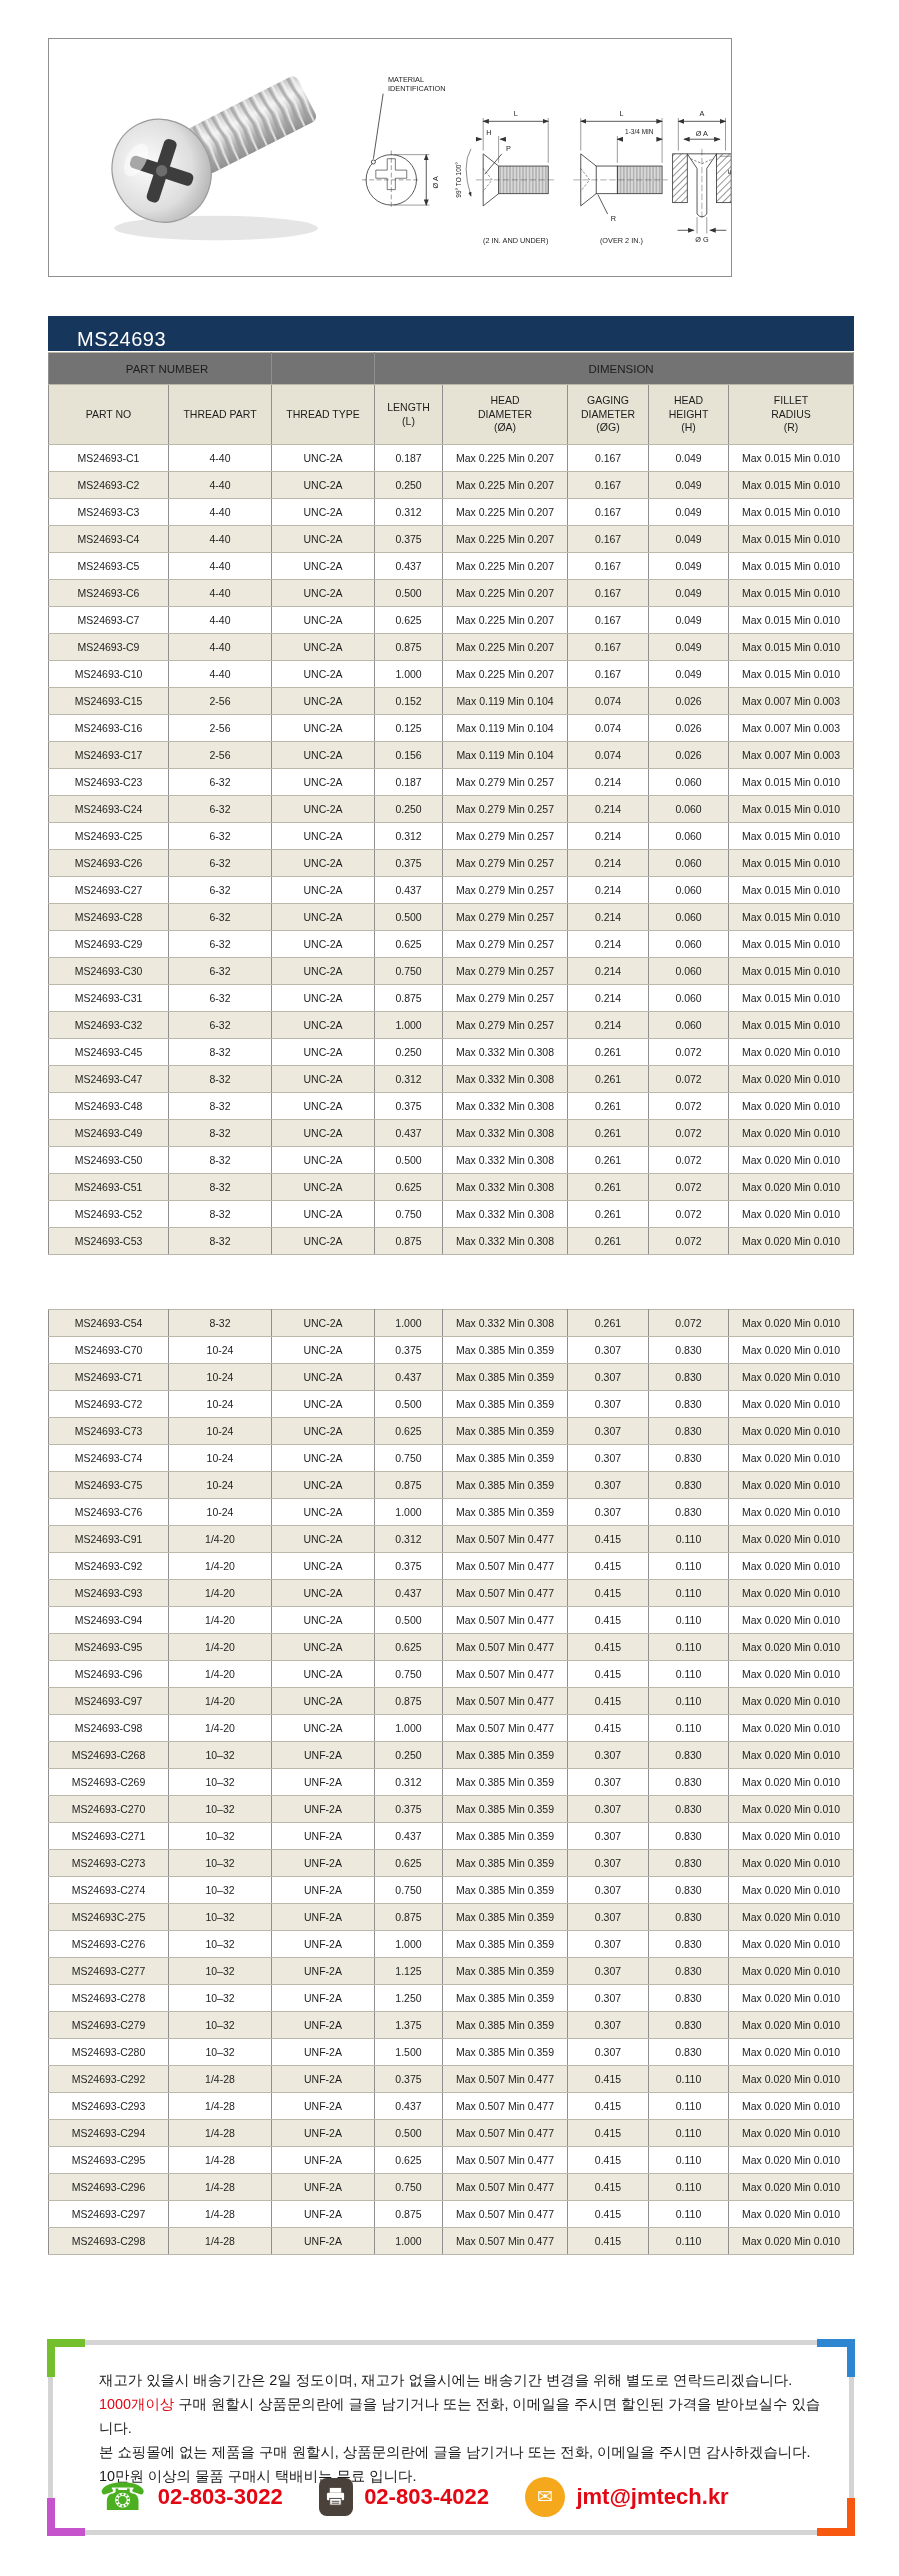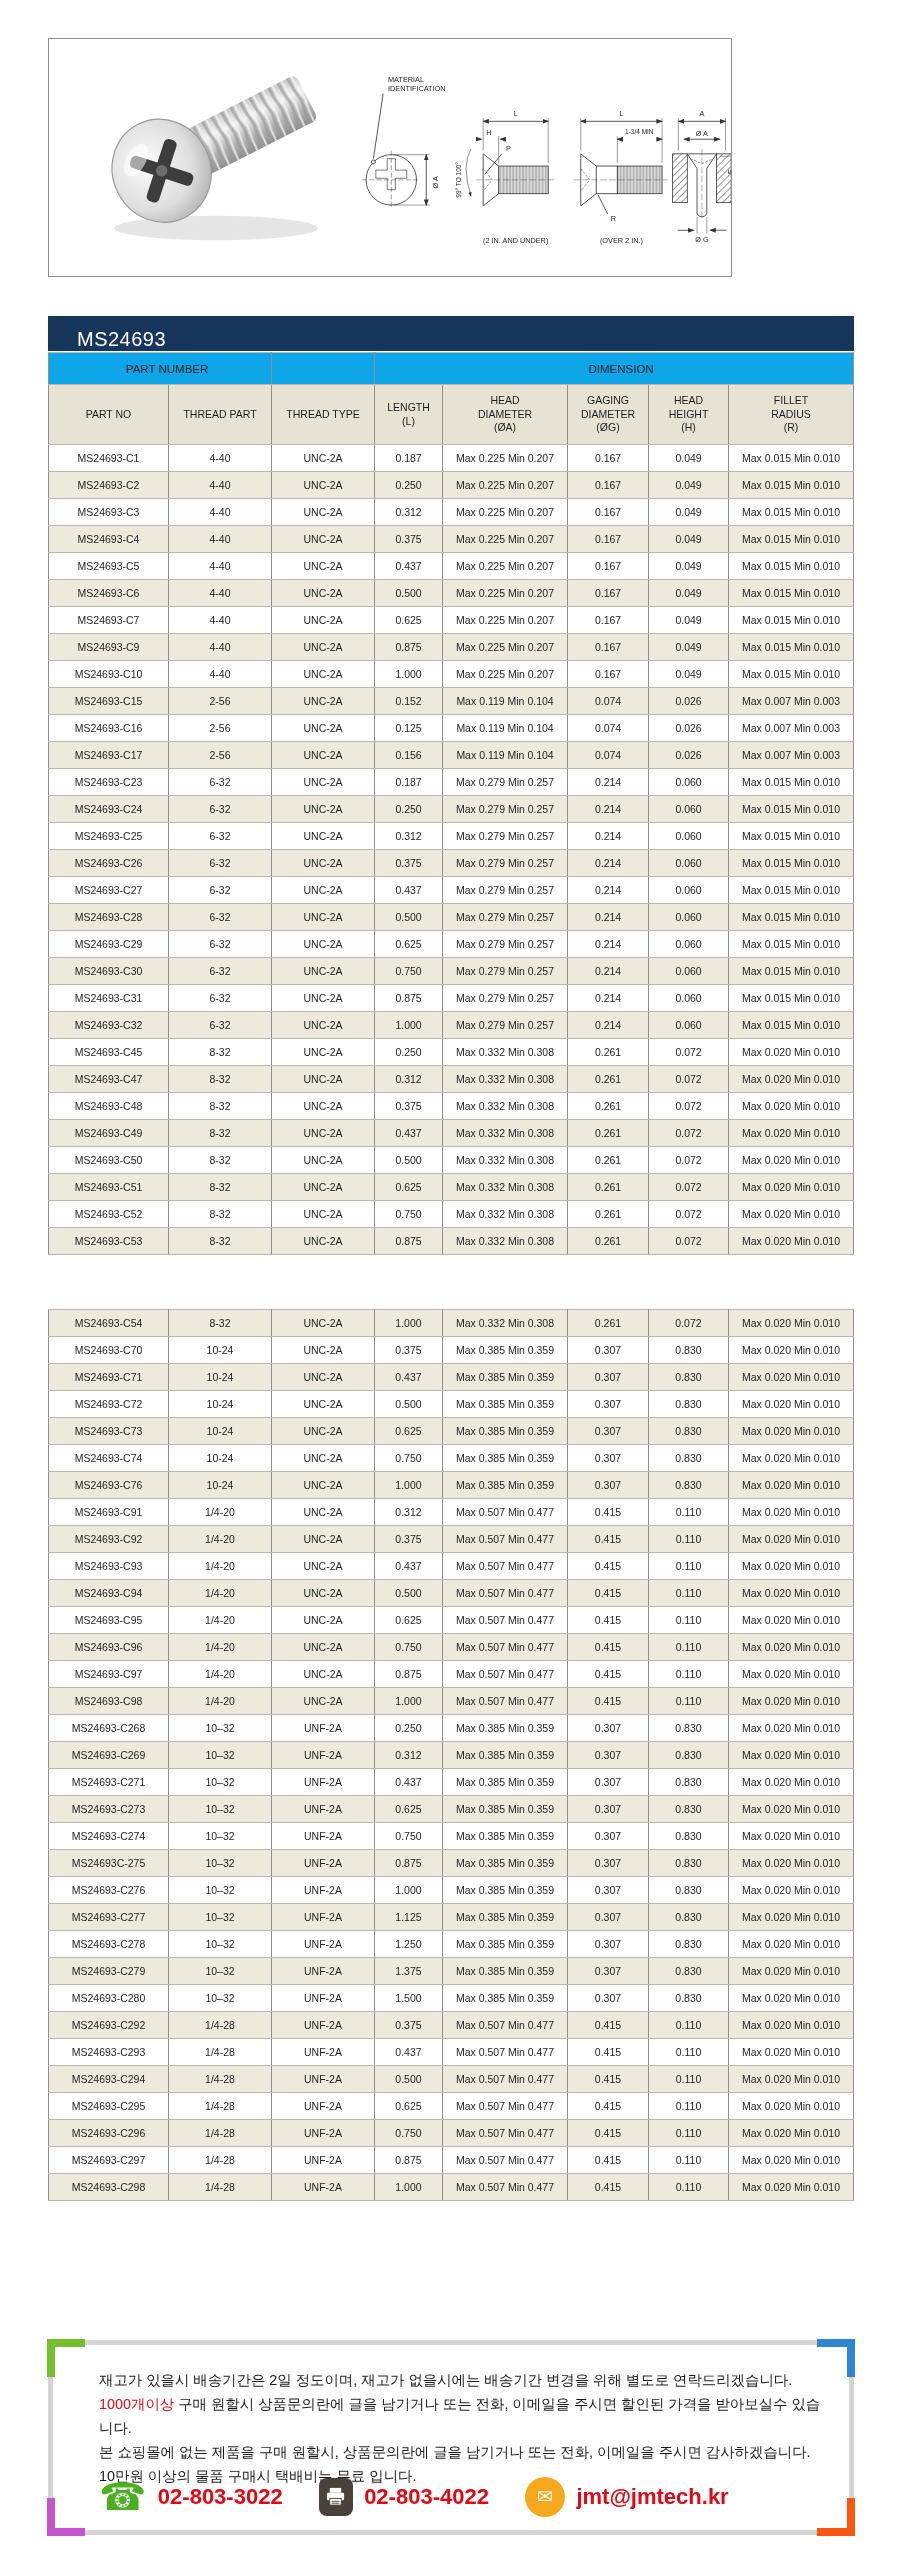--- a/index.html
+++ b/index.html
@@ -20,21 +20,21 @@
   
   table.spec{position:absolute;left:48px;width:806px;table-layout:fixed;
              border-collapse:collapse;font-size:10.5px;color:#1d1d1d;
              border:1px solid #6b6b6b;background:#fff;}
   #spec-table-1{top:352px;}
   #spec-table-2{top:1309px;padding-left:27px;}
   .spec th,.spec td{border-left:1px solid #8f8f8f;border-right:1px solid #8f8f8f;
                     border-top:1px solid #bab7a8;border-bottom:1px solid #bab7a8;
                     text-align:center;vertical-align:middle;padding:0 1.9px;
                     overflow:hidden;white-space:nowrap;}
-  tr.group-row th{background:#0ea5e9;height:31px;font-weight:normal;font-size:11.5px;padding-left:16px;}
+  tr.group-row th{background:#737373;height:31px;font-weight:normal;font-size:11.5px;padding-left:16px;}
   tr.col-row th{background:#e7e3d4;height:59px;font-weight:normal;line-height:13.4px;}
   .spec td{height:26px;}
   #spec-table-1 tbody tr:nth-child(even) td{background:#edeadd;}
   #spec-table-1 tbody tr:nth-child(odd) td{background:#ffffff;}
   #spec-table-2 tbody tr:nth-child(odd) td{background:#edeadd;}
   #spec-table-2 tbody tr:nth-child(even) td{background:#ffffff;}
 
   
   .notice{position:absolute;left:48px;top:2340px;width:806px;height:195px;
           border:5.7px solid #d4d4d4;box-sizing:border-box;background:#fff;}
@@ -597,20 +597,30 @@
           <td>MS24693-C74</td>
           <td>10-24</td>
           <td>UNC-2A</td>
           <td>0.750</td>
           <td>Max 0.385 Min 0.359</td>
           <td>0.307</td>
           <td>0.830</td>
           <td>Max 0.020  Min 0.010</td>
         </tr>
         <tr>
+          <td>MS24693-C75</td>
+          <td>10-24</td>
+          <td>UNC-2A</td>
+          <td>0.875</td>
+          <td>Max 0.385 Min 0.359</td>
+          <td>0.307</td>
+          <td>0.830</td>
+          <td>Max 0.020  Min 0.010</td>
+        </tr>
+        <tr>
           <td>MS24693-C76</td>
           <td>10-24</td>
           <td>UNC-2A</td>
           <td>1.000</td>
           <td>Max 0.385 Min 0.359</td>
           <td>0.307</td>
           <td>0.830</td>
           <td>Max 0.020  Min 0.010</td>
         </tr>
         <tr>
@@ -701,20 +711,30 @@
           <td>Max 0.385 Min 0.359</td>
           <td>0.307</td>
           <td>0.830</td>
           <td>Max 0.020  Min 0.010</td>
         </tr>
         <tr>
           <td>MS24693-C269</td>
           <td>10–32</td>
           <td>UNF-2A</td>
           <td>0.312</td>
+          <td>Max 0.385 Min 0.359</td>
+          <td>0.307</td>
+          <td>0.830</td>
+          <td>Max 0.020  Min 0.010</td>
+        </tr>
+        <tr>
+          <td>MS24693-C270</td>
+          <td>10–32</td>
+          <td>UNF-2A</td>
+          <td>0.375</td>
           <td>Max 0.385 Min 0.359</td>
           <td>0.307</td>
           <td>0.830</td>
           <td>Max 0.020  Min 0.010</td>
         </tr>
         <tr>
           <td>MS24693-C271</td>
           <td>10–32</td>
           <td>UNF-2A</td>
           <td>0.437</td>

